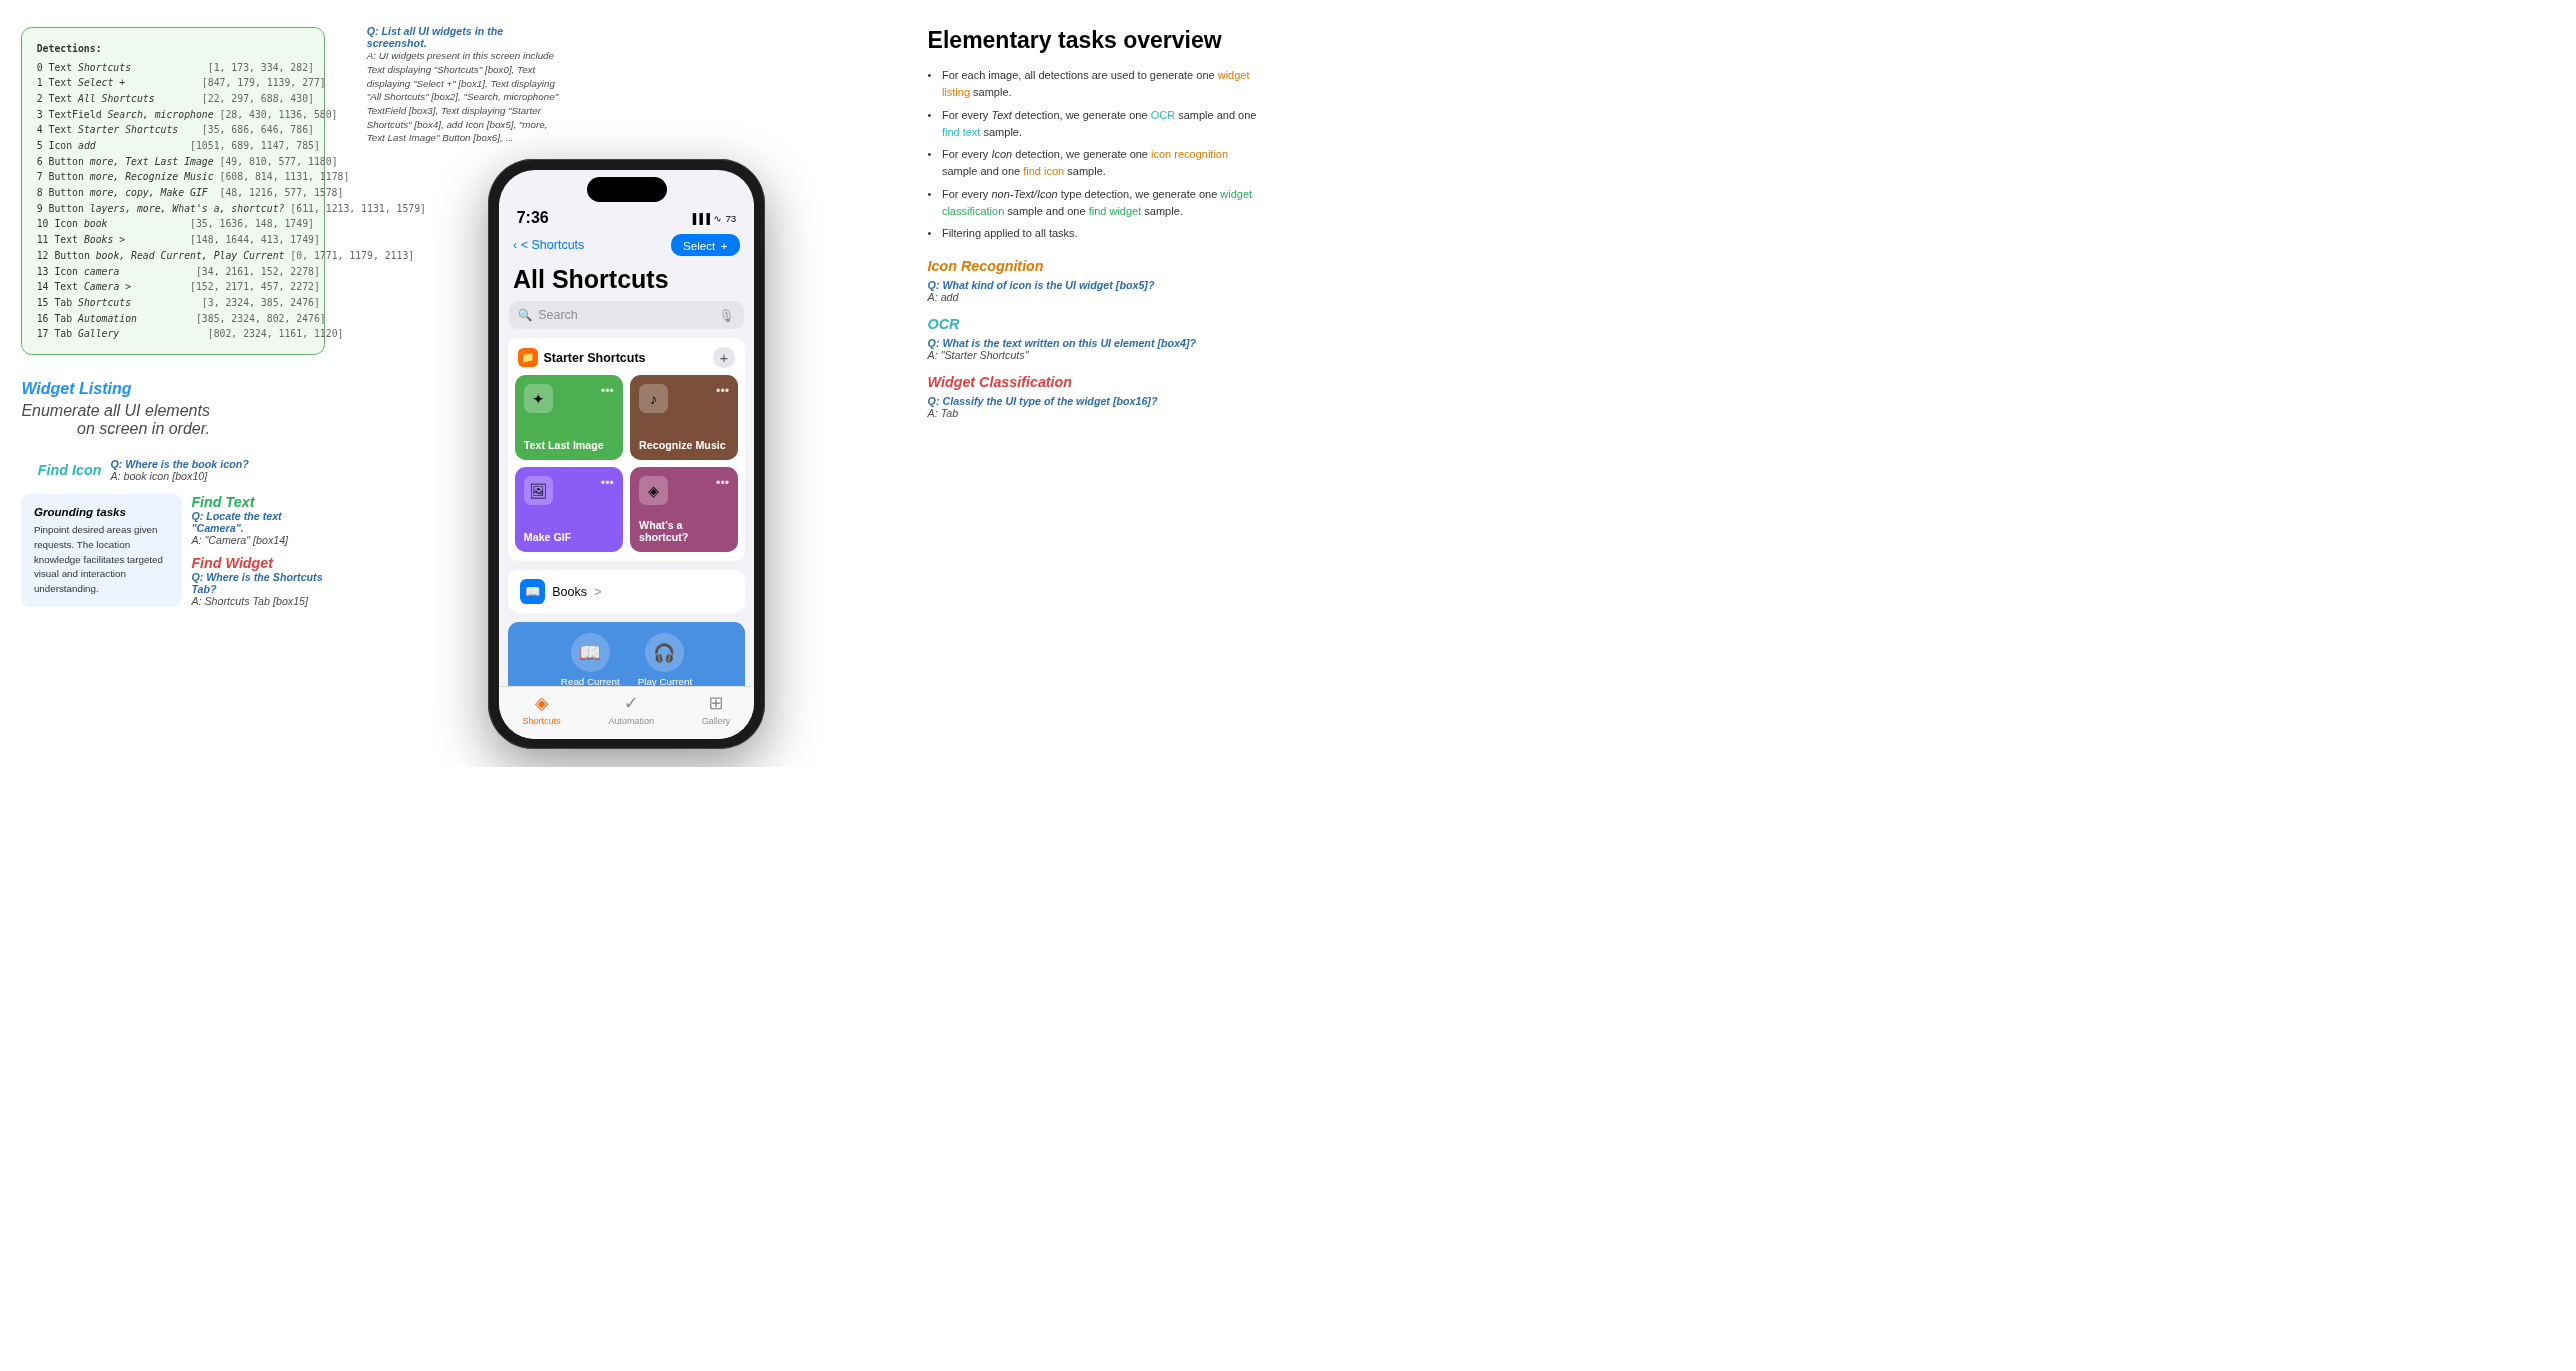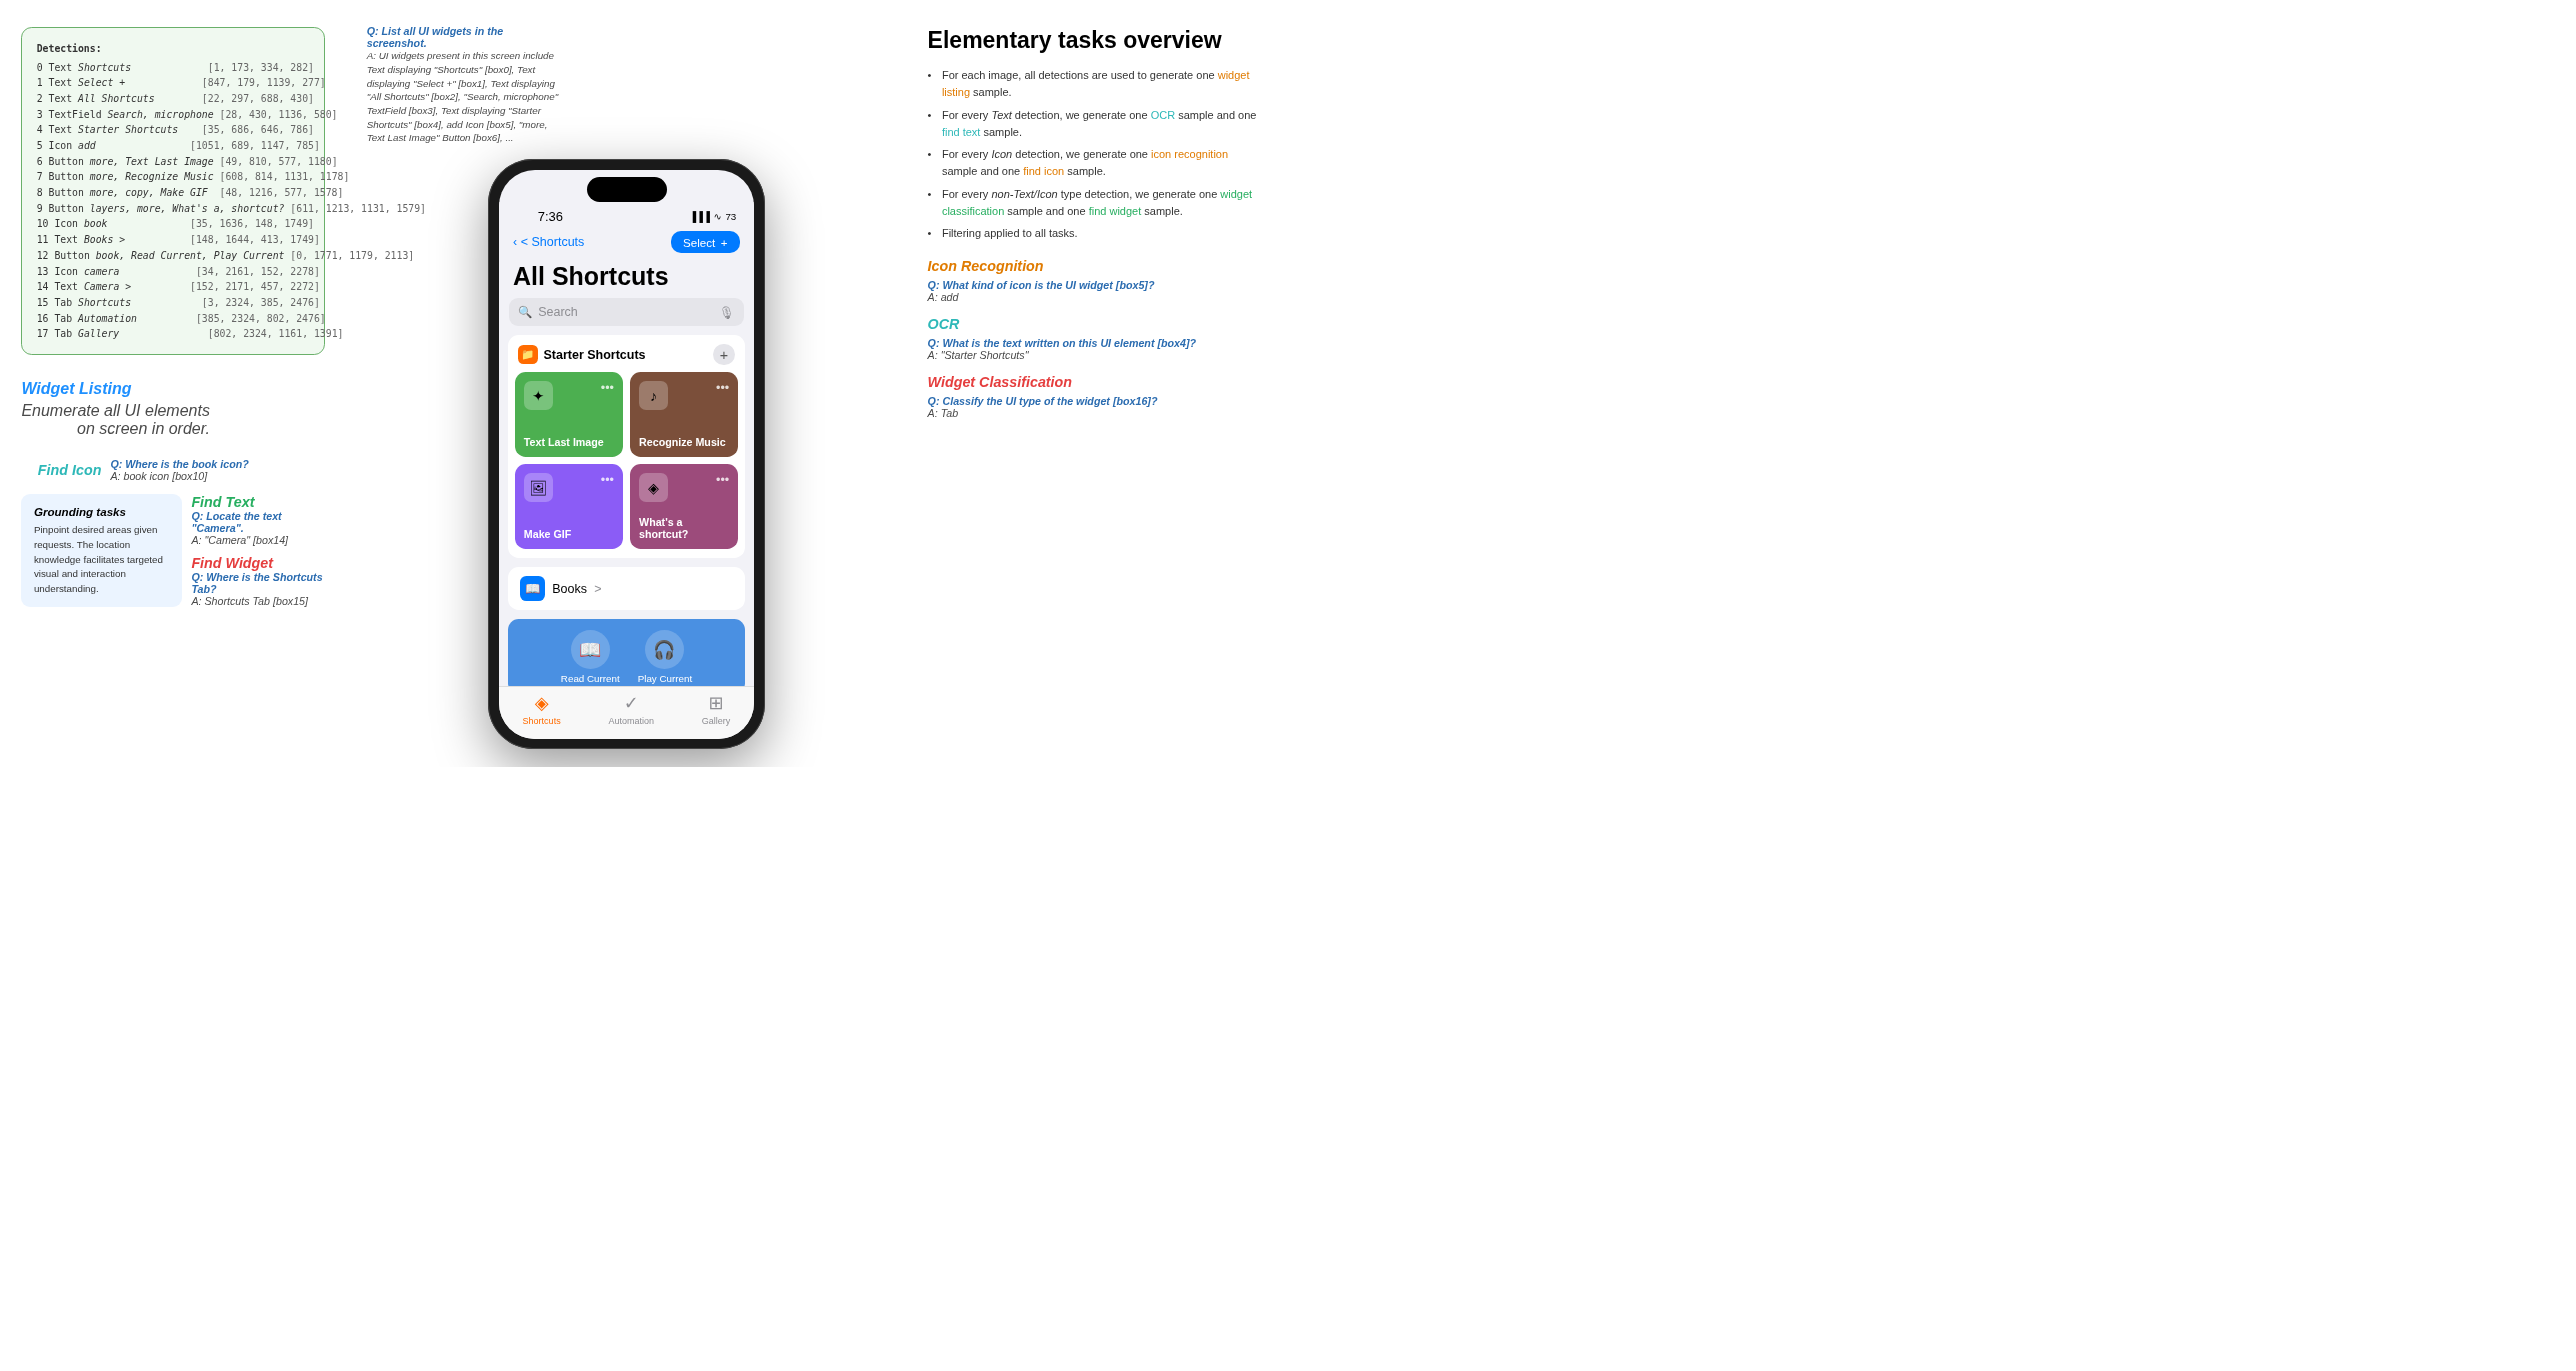--- a/index.html
+++ b/index.html
@@ -65,24 +65,23 @@
     .status-bar {
       display: flex;
       justify-content: space-between;
       align-items: center;
       padding: 7.1px 18px 3.6px;
       background: #f2f2f7;
       flex-shrink: 0;
     }
 
     .status-time {
-      font-size: 13px;
-      font-weight: 400;
+      font-size: 16px;
+      font-weight: 700;
       color: #000;
-      margin-left: 21px;
     }
 
     .status-icons {
       display: flex;
       align-items: center;
       gap: 3.6px;
       font-size: 9.8px;
       color: #000;
     }
 
@@ -597,21 +596,21 @@
       <div class="det-row"><span class="det-index">7 </span><span class="det-type">Button </span><span class="det-name">more, Recognize Music</span>&nbsp;<span class="det-coords">[608, 814, 1131, 1178]</span></div>
       <div class="det-row"><span class="det-index">8 </span><span class="det-type">Button </span><span class="det-name">more, copy, Make GIF</span>&nbsp;&nbsp;<span class="det-coords">[48, 1216, 577, 1578]</span></div>
       <div class="det-row"><span class="det-index">9 </span><span class="det-type">Button </span><span class="det-name">layers, more, What's a, shortcut?</span>&nbsp;<span class="det-coords">[611, 1213, 1131, 1579]</span></div>
       <div class="det-row"><span class="det-index">10 </span><span class="det-type">Icon </span><span class="det-name">book</span>&nbsp;&nbsp;&nbsp;&nbsp;&nbsp;&nbsp;&nbsp;&nbsp;&nbsp;&nbsp;&nbsp;&nbsp;&nbsp;&nbsp;<span class="det-coords">[35, 1636, 148, 1749]</span></div>
       <div class="det-row"><span class="det-index">11 </span><span class="det-type">Text </span><span class="det-name">Books &gt;</span>&nbsp;&nbsp;&nbsp;&nbsp;&nbsp;&nbsp;&nbsp;&nbsp;&nbsp;&nbsp;&nbsp;<span class="det-coords">[148, 1644, 413, 1749]</span></div>
       <div class="det-row"><span class="det-index">12 </span><span class="det-type">Button </span><span class="det-name">book, Read Current, Play Current</span>&nbsp;<span class="det-coords">[0, 1771, 1179, 2113]</span></div>
       <div class="det-row"><span class="det-index">13 </span><span class="det-type">Icon </span><span class="det-name">camera</span>&nbsp;&nbsp;&nbsp;&nbsp;&nbsp;&nbsp;&nbsp;&nbsp;&nbsp;&nbsp;&nbsp;&nbsp;&nbsp;<span class="det-coords">[34, 2161, 152, 2278]</span></div>
       <div class="det-row"><span class="det-index">14 </span><span class="det-type">Text </span><span class="det-name">Camera &gt;</span>&nbsp;&nbsp;&nbsp;&nbsp;&nbsp;&nbsp;&nbsp;&nbsp;&nbsp;&nbsp;<span class="det-coords">[152, 2171, 457, 2272]</span></div>
       <div class="det-row"><span class="det-index">15 </span><span class="det-type">Tab </span><span class="det-name">Shortcuts</span>&nbsp;&nbsp;&nbsp;&nbsp;&nbsp;&nbsp;&nbsp;&nbsp;&nbsp;&nbsp;&nbsp;&nbsp;<span class="det-coords">[3, 2324, 385, 2476]</span></div>
       <div class="det-row"><span class="det-index">16 </span><span class="det-type">Tab </span><span class="det-name">Automation</span>&nbsp;&nbsp;&nbsp;&nbsp;&nbsp;&nbsp;&nbsp;&nbsp;&nbsp;&nbsp;<span class="det-coords">[385, 2324, 802, 2476]</span></div>
-      <div class="det-row"><span class="det-index">17 </span><span class="det-type">Tab </span><span class="det-name">Gallery</span>&nbsp;&nbsp;&nbsp;&nbsp;&nbsp;&nbsp;&nbsp;&nbsp;&nbsp;&nbsp;&nbsp;&nbsp;&nbsp;&nbsp;&nbsp;<span class="det-coords">[802, 2324, 1161, 1391]</span></div>
+      <div class="det-row"><span class="det-index">17 </span><span class="det-type">Tab </span><span class="det-name">Gallery</span>&nbsp;&nbsp;&nbsp;&nbsp;&nbsp;&nbsp;&nbsp;&nbsp;&nbsp;&nbsp;&nbsp;&nbsp;&nbsp;&nbsp;&nbsp;<span class="det-coords">[802, 2324, 1161, 1120]</span></div>
     </div>
 
     <div class="widget-listing-section">
       <div style="display:flex; flex-direction:column; gap:3.6px;">
         <div class="wl-title">Widget Listing</div>
         <div class="wl-subtitle" style="font-size:16px; font-style:italic; color:#4A4A4A;text-align:right;">Enumerate all UI elements<br>on screen in order.</div>
       </div>
     </div>
 
     <div class="mid-task-rows">

